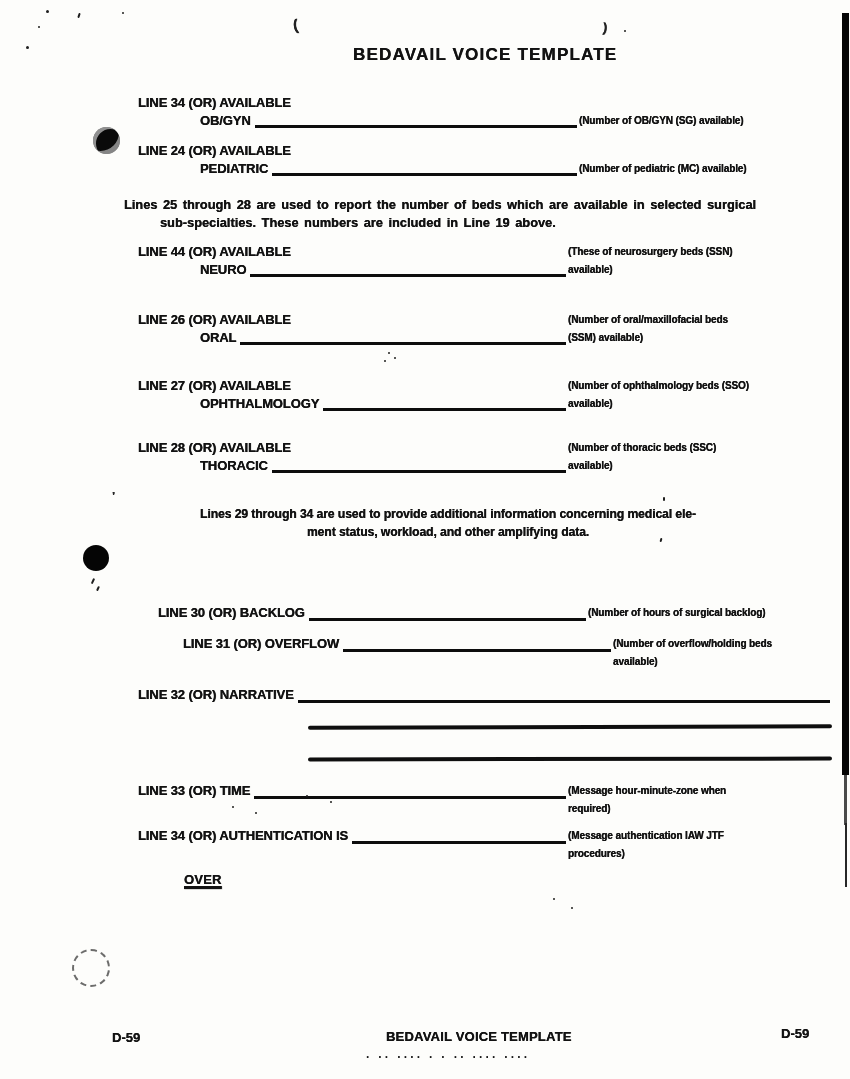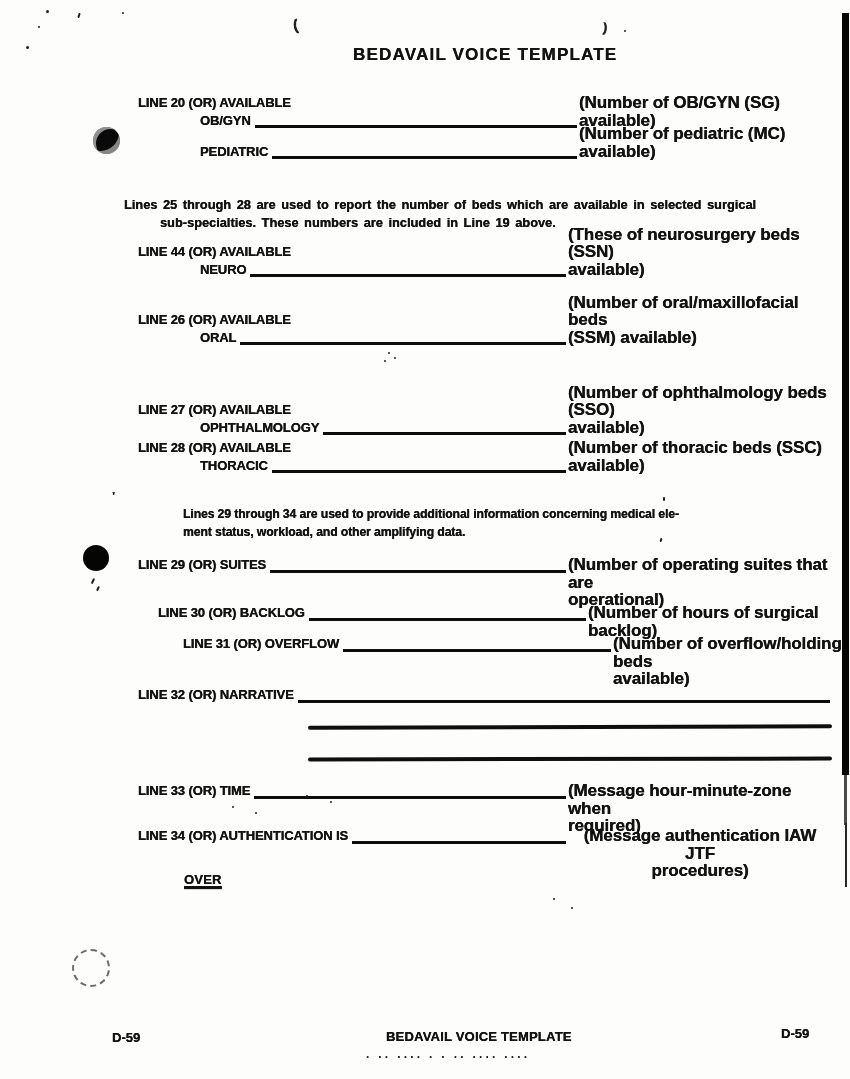--- a/index.html
+++ b/index.html
@@ -7,21 +7,21 @@
     position:relative;width:850px;height:1079px;margin:0 auto;
     background:#fdfdfb;overflow:hidden;
     font-family:"Liberation Sans", sans-serif;font-weight:700;color:#121212;
   }
   .abs{position:absolute;}
   .ink{text-shadow:0 0 0.6px rgba(0,0,0,.85), .4px .4px 0 rgba(0,0,0,.35);}
   .title{font-size:17px;letter-spacing:1.2px;white-space:nowrap;}
   .lbl{font-size:13px;line-height:17px;letter-spacing:-0.1px;white-space:nowrap;}
   .para{font-size:12.8px;line-height:18px;white-space:pre-line;word-spacing:2px;}
   .para2{font-size:12.2px;line-height:17.5px;white-space:pre-line;letter-spacing:-0.1px;}
-  .note{font-size:17px;line-height:17.5px;white-space:pre-line;letter-spacing:-0.1px;}
+  .note{font-size:10px;line-height:17.5px;white-space:pre-line;letter-spacing:-0.1px;}
   
   .rowA{left:138px;width:694px;}
   .subrow{display:flex;align-items:flex-end;height:18px;}
   .sub{padding-left:62px;}
   .blank{flex:1 1 auto;align-self:flex-start;height:14px;border-bottom:3px solid #0d0d0d;margin:0 2px 0 4px;}
   .noteA{flex:0 0 264px;}
   .noteA.narrow{flex-basis:253px;}
   .rowB{left:138px;width:694px;display:flex;align-items:flex-start;height:18px;}
   .contline{height:3.5px;background:#0f0f0f;border-radius:2px;}
   .overlbl{font-size:13px;text-decoration:underline;text-decoration-thickness:2.5px;letter-spacing:0.2px;}
@@ -36,29 +36,30 @@
   .noiseglyph{font-size:15px;color:#222;}
 </style>
 </head>
 <body>
 
 <div class="sheet">
 
   <div class="abs title ink" style="left:353px;top:45px;">BEDAVAIL VOICE TEMPLATE</div>
 
   <div class="abs rowA" style="top:94px;">
-    <div class="lbl ink">LINE 20 (OR) AVAILABLE</div>
+    <div class="lbl ink">LINE 34 (OR) AVAILABLE</div>
     <div class="subrow">
       <span class="lbl sub ink">OB/GYN</span>
       <span class="blank"></span>
       <div class="note noteA narrow ink">(Number of OB/GYN (SG) available)</div>
     </div>
   </div>
 
   <div class="abs rowA" style="top:142px;">
+    <div class="lbl ink">LINE 24 (OR) AVAILABLE</div>
     <div class="subrow">
       <span class="lbl sub ink">PEDIATRIC</span>
       <span class="blank"></span>
       <div class="note noteA narrow ink">(Number of pediatric (MC) available)</div>
     </div>
   </div>
 
   <div class="abs para ink" style="left:160px;top:196px;width:690px;text-indent:-36px;">Lines 25 through 28 are used to report the number of beds which are available in selected surgical
 sub-specialties.  These numbers are included in Line 19 above.</div>
 
@@ -75,49 +76,43 @@
   <div class="abs rowA" style="top:311px;">
     <div class="lbl ink">LINE 26 (OR) AVAILABLE</div>
     <div class="subrow">
       <span class="lbl sub ink">ORAL</span>
       <span class="blank"></span>
       <div class="note noteA ink">(Number of oral/maxillofacial beds
 (SSM) available)</div>
     </div>
   </div>
 
-  <div class="abs rowA" style="top:377px;margin-top:24px;">
+  <div class="abs rowA" style="top:377px;">
     <div class="lbl ink">LINE 27 (OR) AVAILABLE</div>
     <div class="subrow">
       <span class="lbl sub ink">OPHTHALMOLOGY</span>
       <span class="blank"></span>
       <div class="note noteA ink">(Number of ophthalmology beds (SSO)
 available)</div>
     </div>
   </div>
 
   <div class="abs rowA" style="top:439px;">
     <div class="lbl ink">LINE 28 (OR) AVAILABLE</div>
     <div class="subrow">
       <span class="lbl sub ink">THORACIC</span>
       <span class="blank"></span>
       <div class="note noteA ink">(Number of thoracic beds (SSC)
 available)</div>
     </div>
   </div>
 
-  <div class="abs para2 ink" style="left:183px;top:506px;width:530px;">Lines 29 through 34 are used to provide additional information concerning medical ele-
+  <div class="abs para2 ink" style="left:183px;top:506px;width:530px;text-align:center;">Lines 29 through 34 are used to provide additional information concerning medical ele-
 ment status, workload, and other amplifying data.</div>
 
-  <div class="abs rowB" style="top:556px;">
-    <span class="lbl ink">LINE 29 (OR) SUITES</span>
-    <span class="blank"></span>
-    <div class="note noteA ink">(Number of operating suites that are
-operational)</div>
-  </div>
 
   <div class="abs rowB" style="top:604px;padding-left:20px;">
     <span class="lbl ink">LINE 30 (OR) BACKLOG</span>
     <span class="blank"></span>
     <div class="note noteA ink">(Number of hours of surgical backlog)</div>
   </div>
 
   <div class="abs rowB" style="top:635px;padding-left:45px;">
     <span class="lbl ink">LINE 31 (OR) OVERFLOW</span>
     <span class="blank"></span>
@@ -132,21 +127,21 @@
   <div class="abs contline" style="left:308px;top:725px;width:524px;transform:rotate(-0.15deg);"></div>
   <div class="abs contline" style="left:308px;top:757px;width:524px;transform:rotate(-0.1deg);"></div>
 
   <div class="abs rowB" style="top:782px;">
     <span class="lbl ink">LINE 33 (OR) TIME</span>
     <span class="blank"></span>
     <div class="note noteA ink">(Message hour-minute-zone when
 required)</div>
   </div>
 
-  <div class="abs rowB" style="top:827px;text-align:center;">
+  <div class="abs rowB" style="top:827px;">
     <span class="lbl ink">LINE 34 (OR) AUTHENTICATION IS</span>
     <span class="blank"></span>
     <div class="note noteA ink">(Message authentication IAW JTF
 procedures)</div>
   </div>
 
   <div class="abs overlbl ink" style="left:184px;top:872px;">OVER</div>
 
   <div class="abs foot ink" style="left:112px;top:1030px;">D-59</div>
   <div class="abs foot ink" style="left:386px;top:1029px;letter-spacing:0.2px;">BEDAVAIL VOICE TEMPLATE</div>

